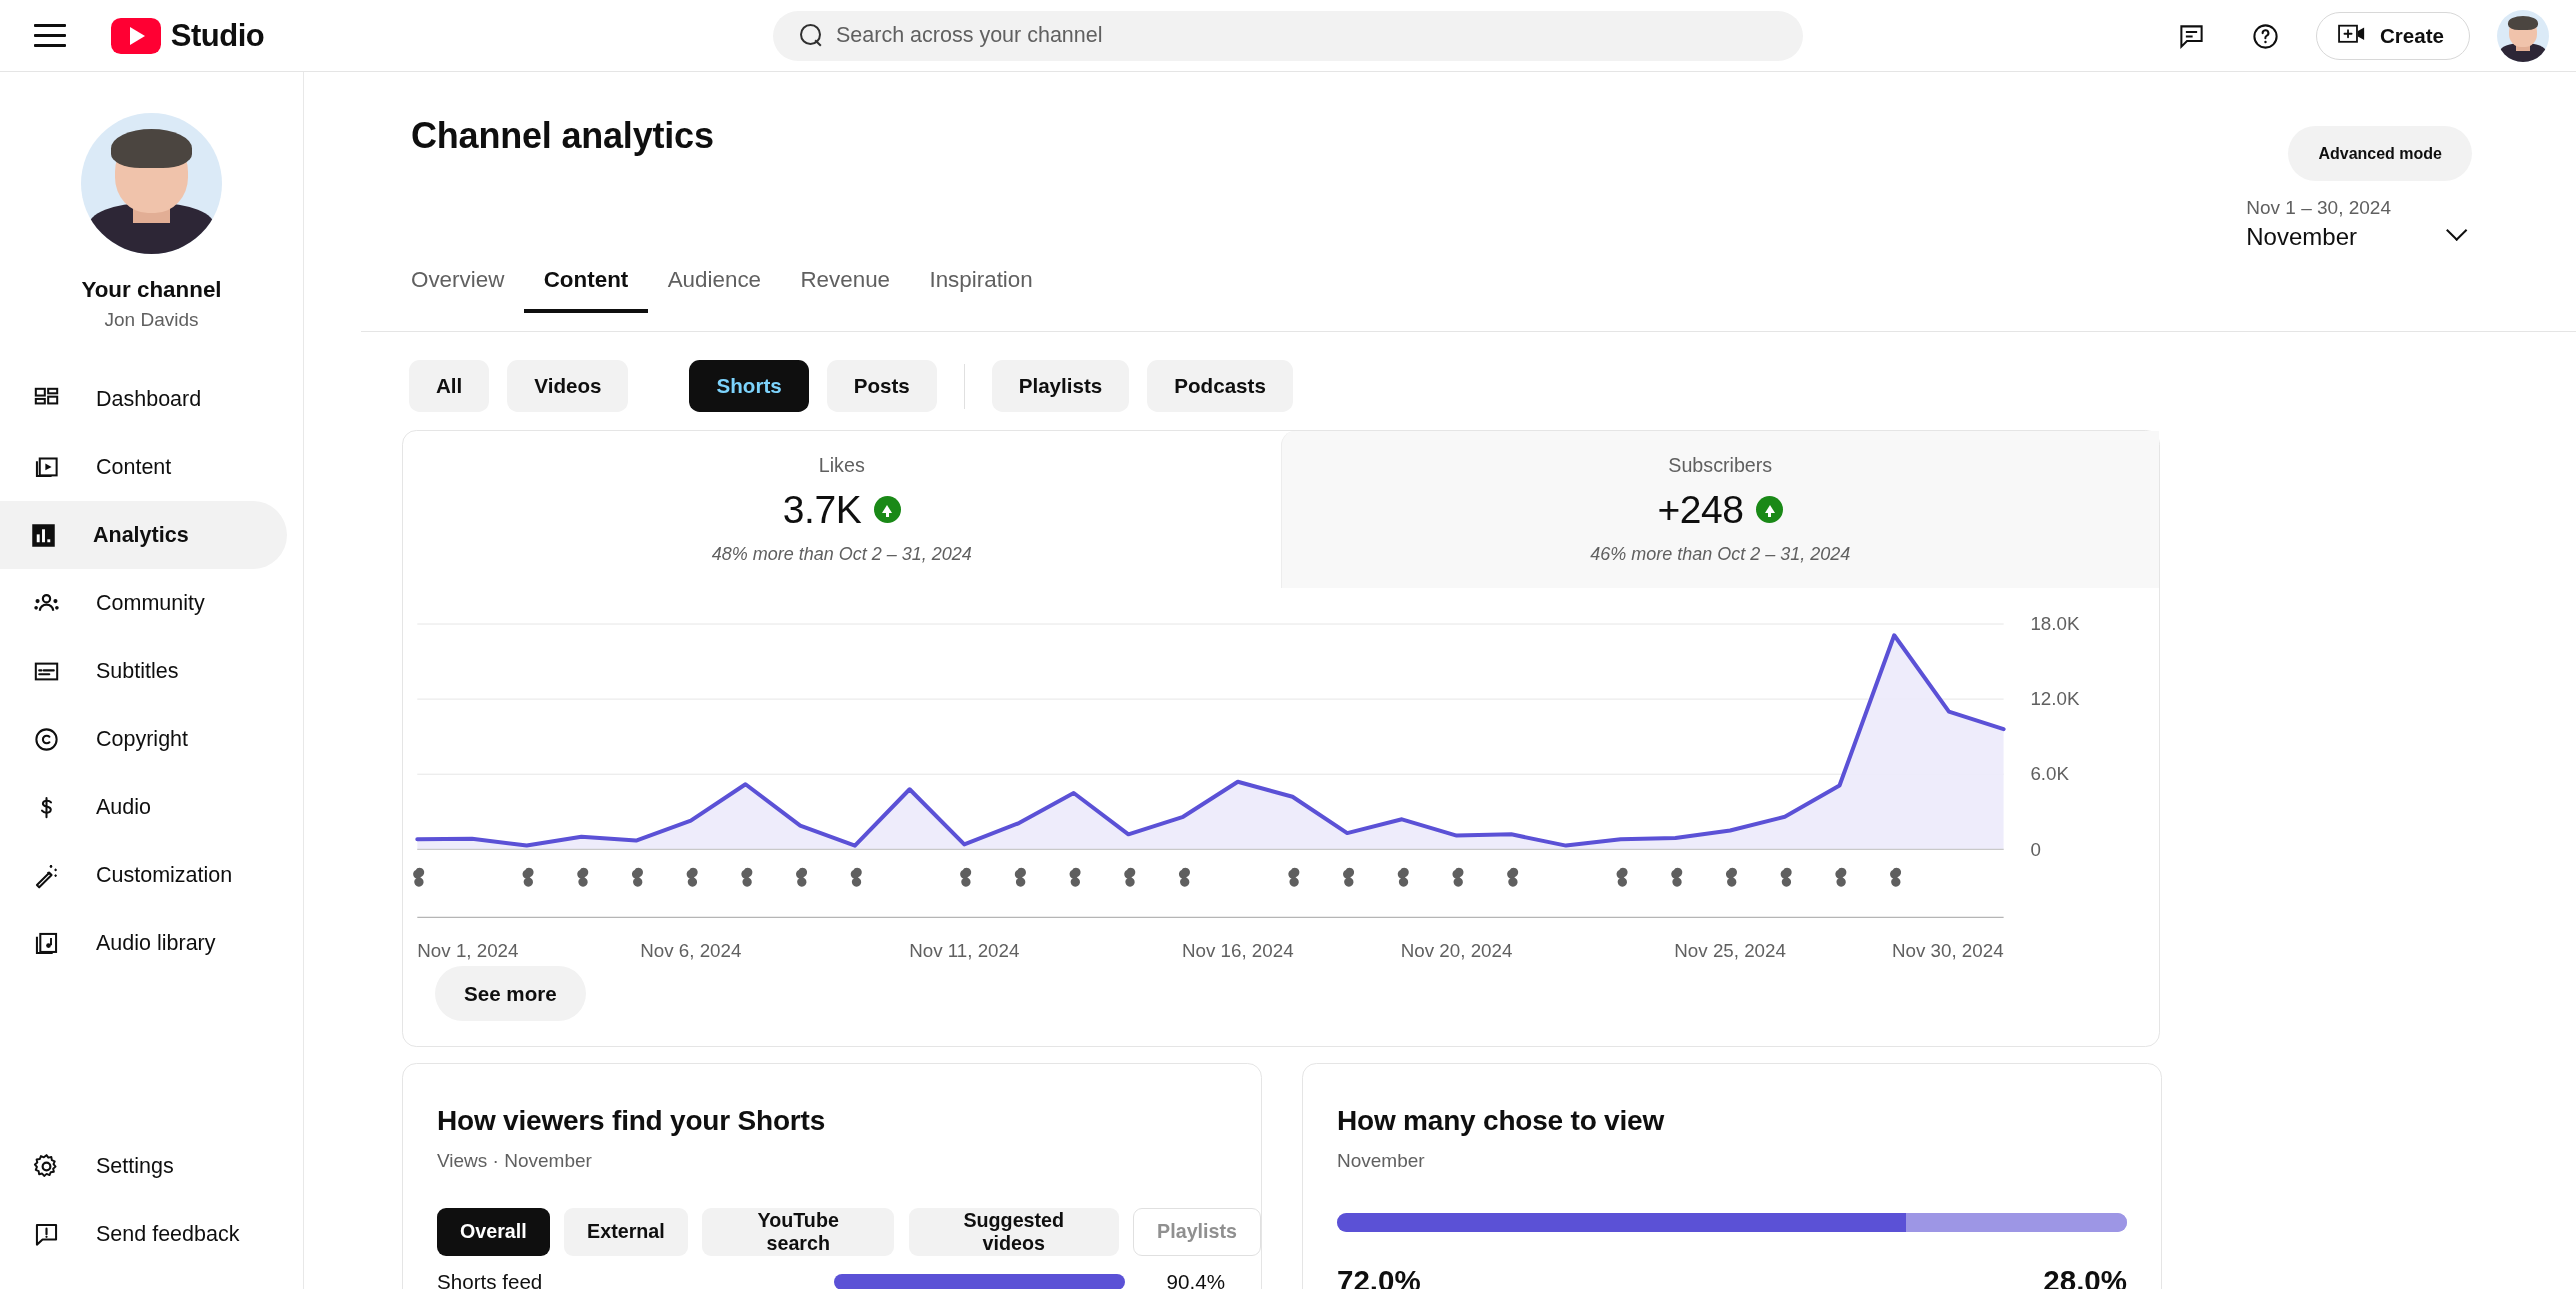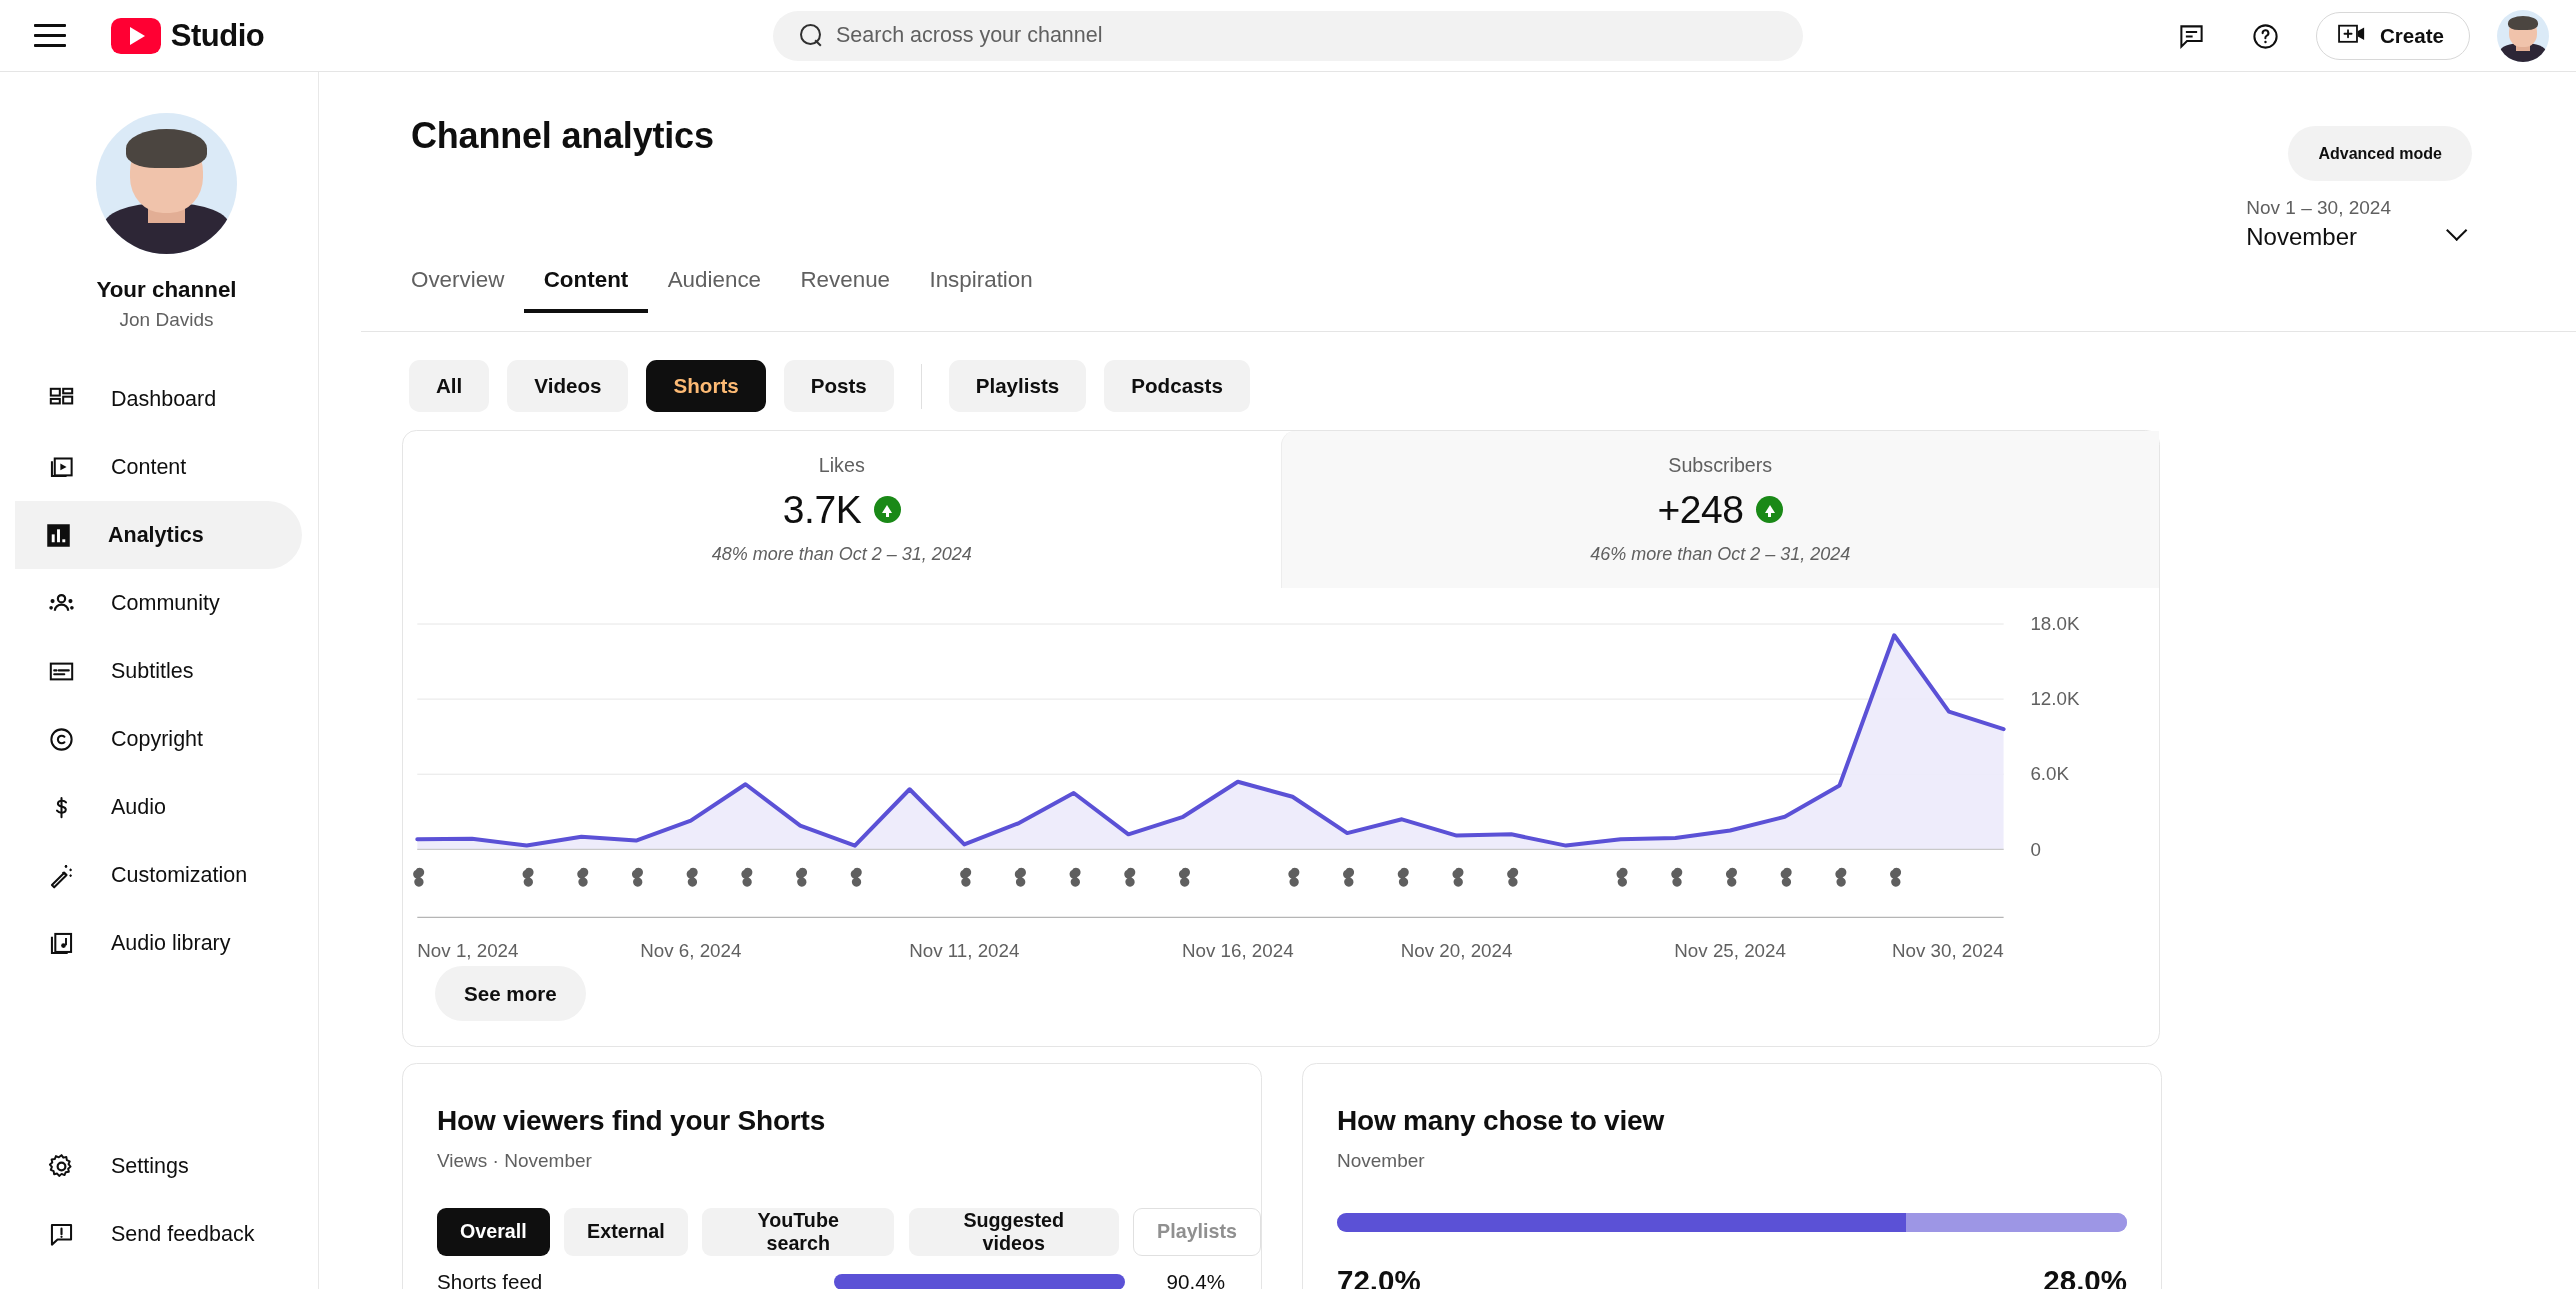--- a/index.html
+++ b/index.html
@@ -57,21 +57,21 @@
   .face .head { position:absolute; width:52%; height:56%; left:24%; top:15%;
                 background:#f0c3ab; border-radius:48% 48% 45% 45%; }
   .face .hair { position:absolute; width:58%; height:28%; left:21%; top:11%;
                 background:#4b4540; border-radius:50% 50% 36% 36%; }
   .face .body { position:absolute; width:90%; height:36%; left:5%; bottom:0;
                 background:#2d2636; border-radius:46% 46% 0 0; }
   .face .neck { position:absolute; width:26%; height:18%; left:37%; top:60%; background:#e2ae95; }
 
   
   .sidebar {
-    position: absolute; top: 72px; left: 15px; width: 304px; height: 1218px;
+    position: absolute; top: 72px; left: 0; width: 304px; height: 1218px;
     background: #fff; border-right: 0.9px solid #e8e8e8; z-index: 10;
   }
   .channel-block { padding-top: 41px; text-align: center; }
   .avatar-lg { width: 141px; height: 141px; border-radius: 50%; margin: 0 auto;
                background: #dbeaf7; overflow: hidden; position: relative; }
   .chan-title { margin-top: 23px; font-size: 22.4px; font-weight: 600; color: #0f0f0f; }
   .chan-sub { margin-top: 6.3px; font-size: 19px; color: #606060; }
 
   .navlist { margin-top: 34px; }
   .navitem {
@@ -110,21 +110,21 @@
   .tab.active { color: #0f0f0f; font-weight: 600; }
   .tab.active::after { content:""; position:absolute; left:0; right:0; bottom:0; height:3.6px; background:#0f0f0f; }
   .tabs-rule { position: absolute; left: 0; right: 0; top: 259px; height: 0.9px; background: #e5e5e5; }
 
   .chips { position: absolute; left: 410px; top: 288px; display: flex; align-items: center; gap: 18px; }
   .chip {
     height: 52px; padding: 0 27px; border-radius: 10.7px; background: #f2f2f2; border: none;
     font-family: inherit; font-size: 20.6px; font-weight: 600; color: #0f0f0f; cursor: pointer;
     display: flex; align-items: center;
   }
-  .chip.on { background: #0f0f0f; color: #fdba74; }
+  .chip.on { background: #0f0f0f; color: #7dd3fc; margin-left: 43px; }
   .chip-sep { width: 0.9px; height: 45px; background: #e0e0e0; margin: 0 9px; }
 
   
   .card {
     position: absolute; background: #fff; border: 0.9px solid #e5e5e5; border-radius: 14.3px;
   }
   #card-main { left: 41px; top: 286px; width: 1758px; height: 608px; }
 
   .metrics { position: absolute; left: 0; top: 0; width: 100%; height: 157px; display: flex; }
   .metric { flex: 1; display:flex; flex-direction: column; align-items: center; justify-content: center;

